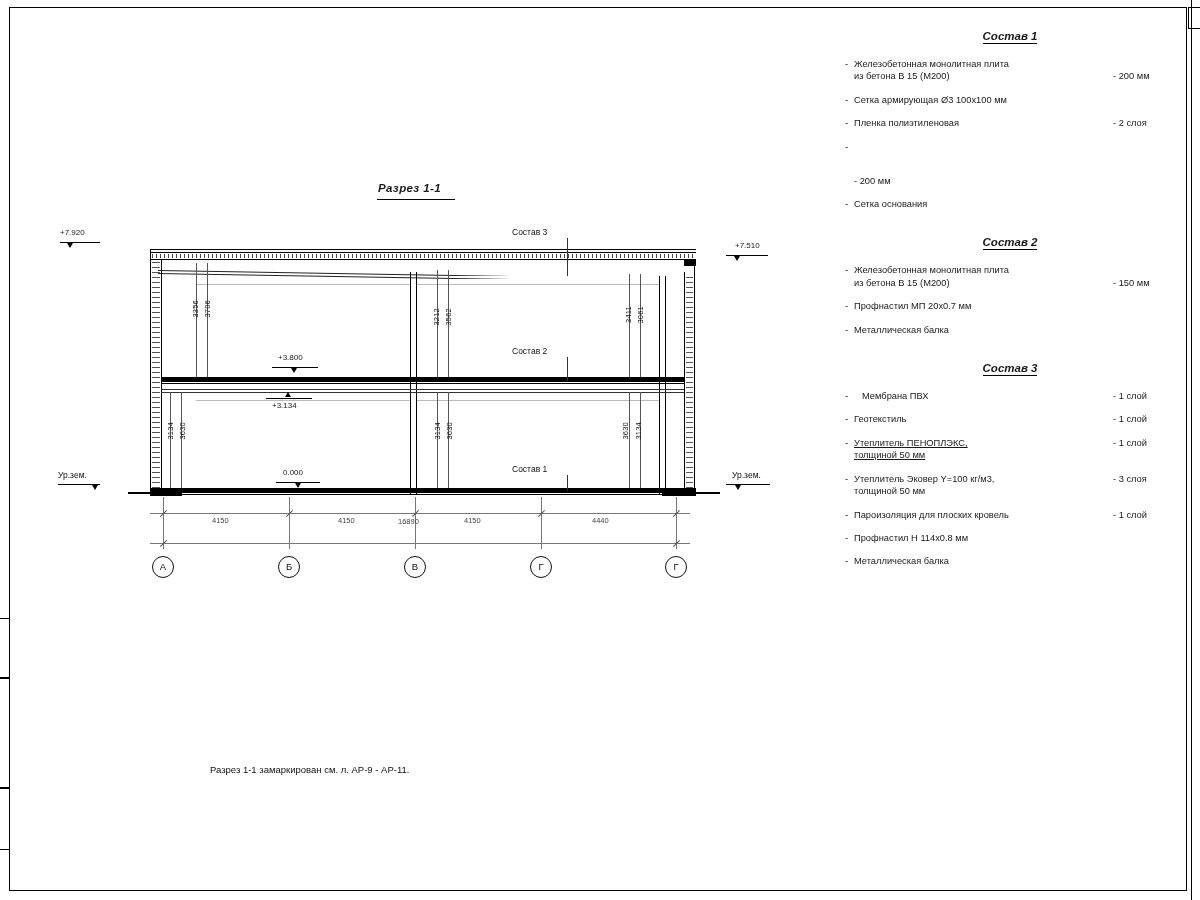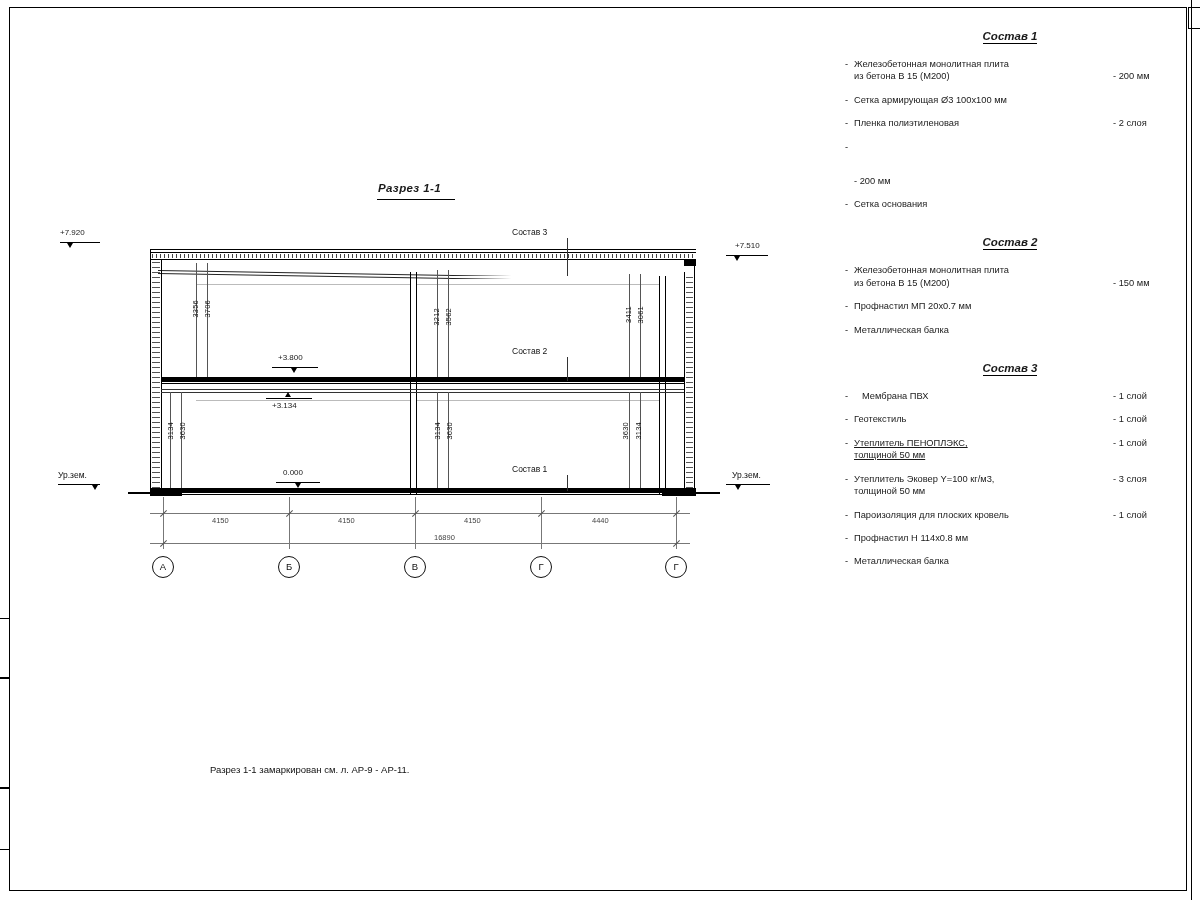--- a/index.html
+++ b/index.html
@@ -237,21 +237,21 @@
   <div class="slash" style="left:676px; top:509px;"></div>
 
   <div class="dim-h" style="left:212px; top:516px;">4150</div>
   <div class="dim-h" style="left:338px; top:516px;">4150</div>
   <div class="dim-h" style="left:464px; top:516px;">4150</div>
   <div class="dim-h" style="left:592px; top:516px;">4440</div>
 
   <div class="dimline" style="left:150px; top:543px; width:540px;"></div>
   <div class="slash" style="left:163px; top:539px;"></div>
   <div class="slash" style="left:676px; top:539px;"></div>
-  <div class="dim-h" style="left:398px; top:533px;margin-left:36px;">16890</div>
+  <div class="dim-h" style="left:398px; top:517px;">16890</div>
 
   <div class="grid-circle" style="left:152px; top:556px;">А</div>
   <div class="grid-circle" style="left:278px; top:556px;">Б</div>
   <div class="grid-circle" style="left:404px; top:556px;">В</div>
   <div class="grid-circle" style="left:530px; top:556px;">Г</div>
   <div class="grid-circle" style="left:665px; top:556px;">Г</div>
 
   <div class="note">Разрез 1-1 замаркирован см. л. АР-9 - АР-11.</div>
 </div>
 

